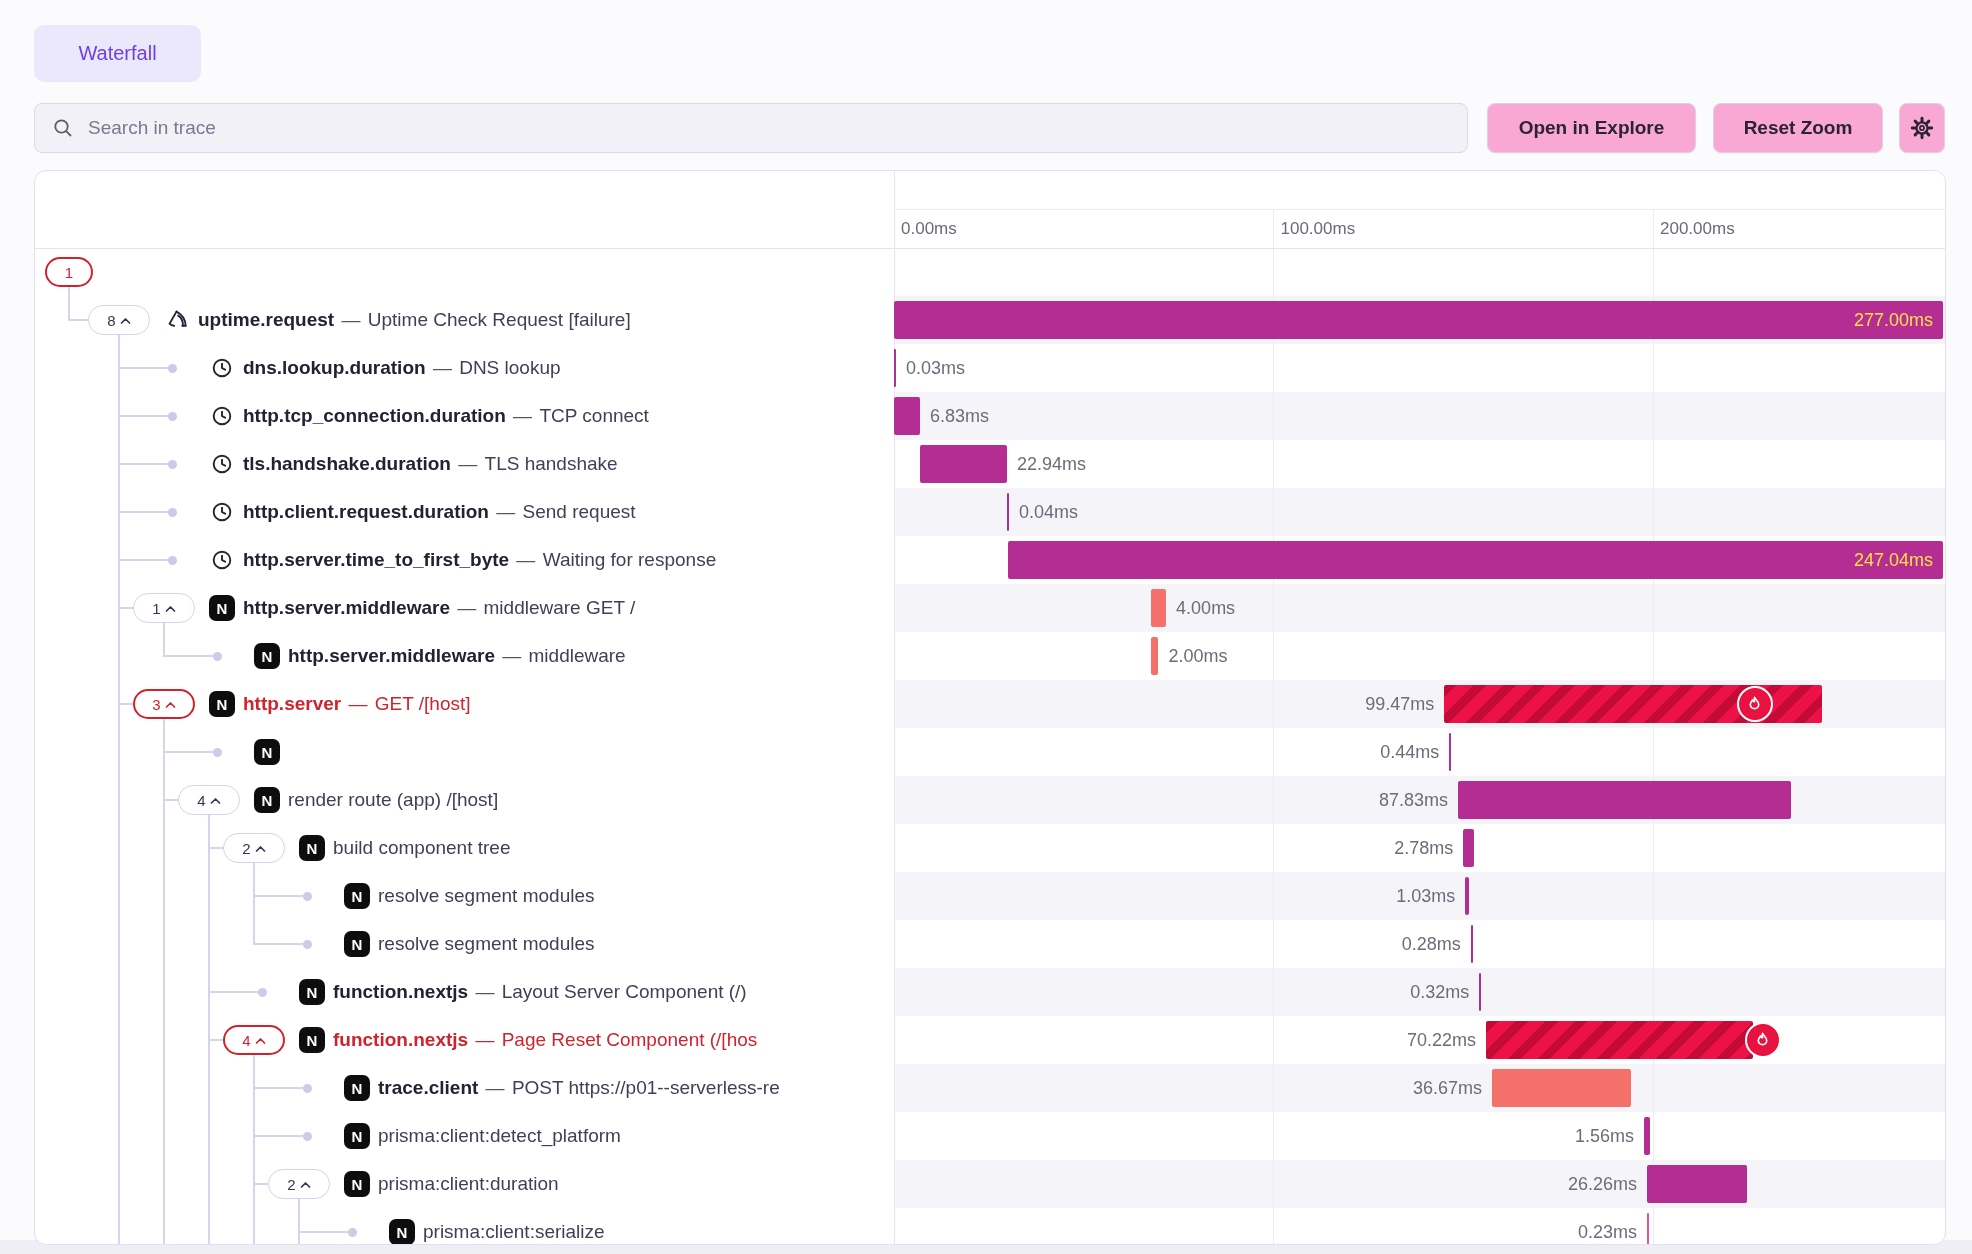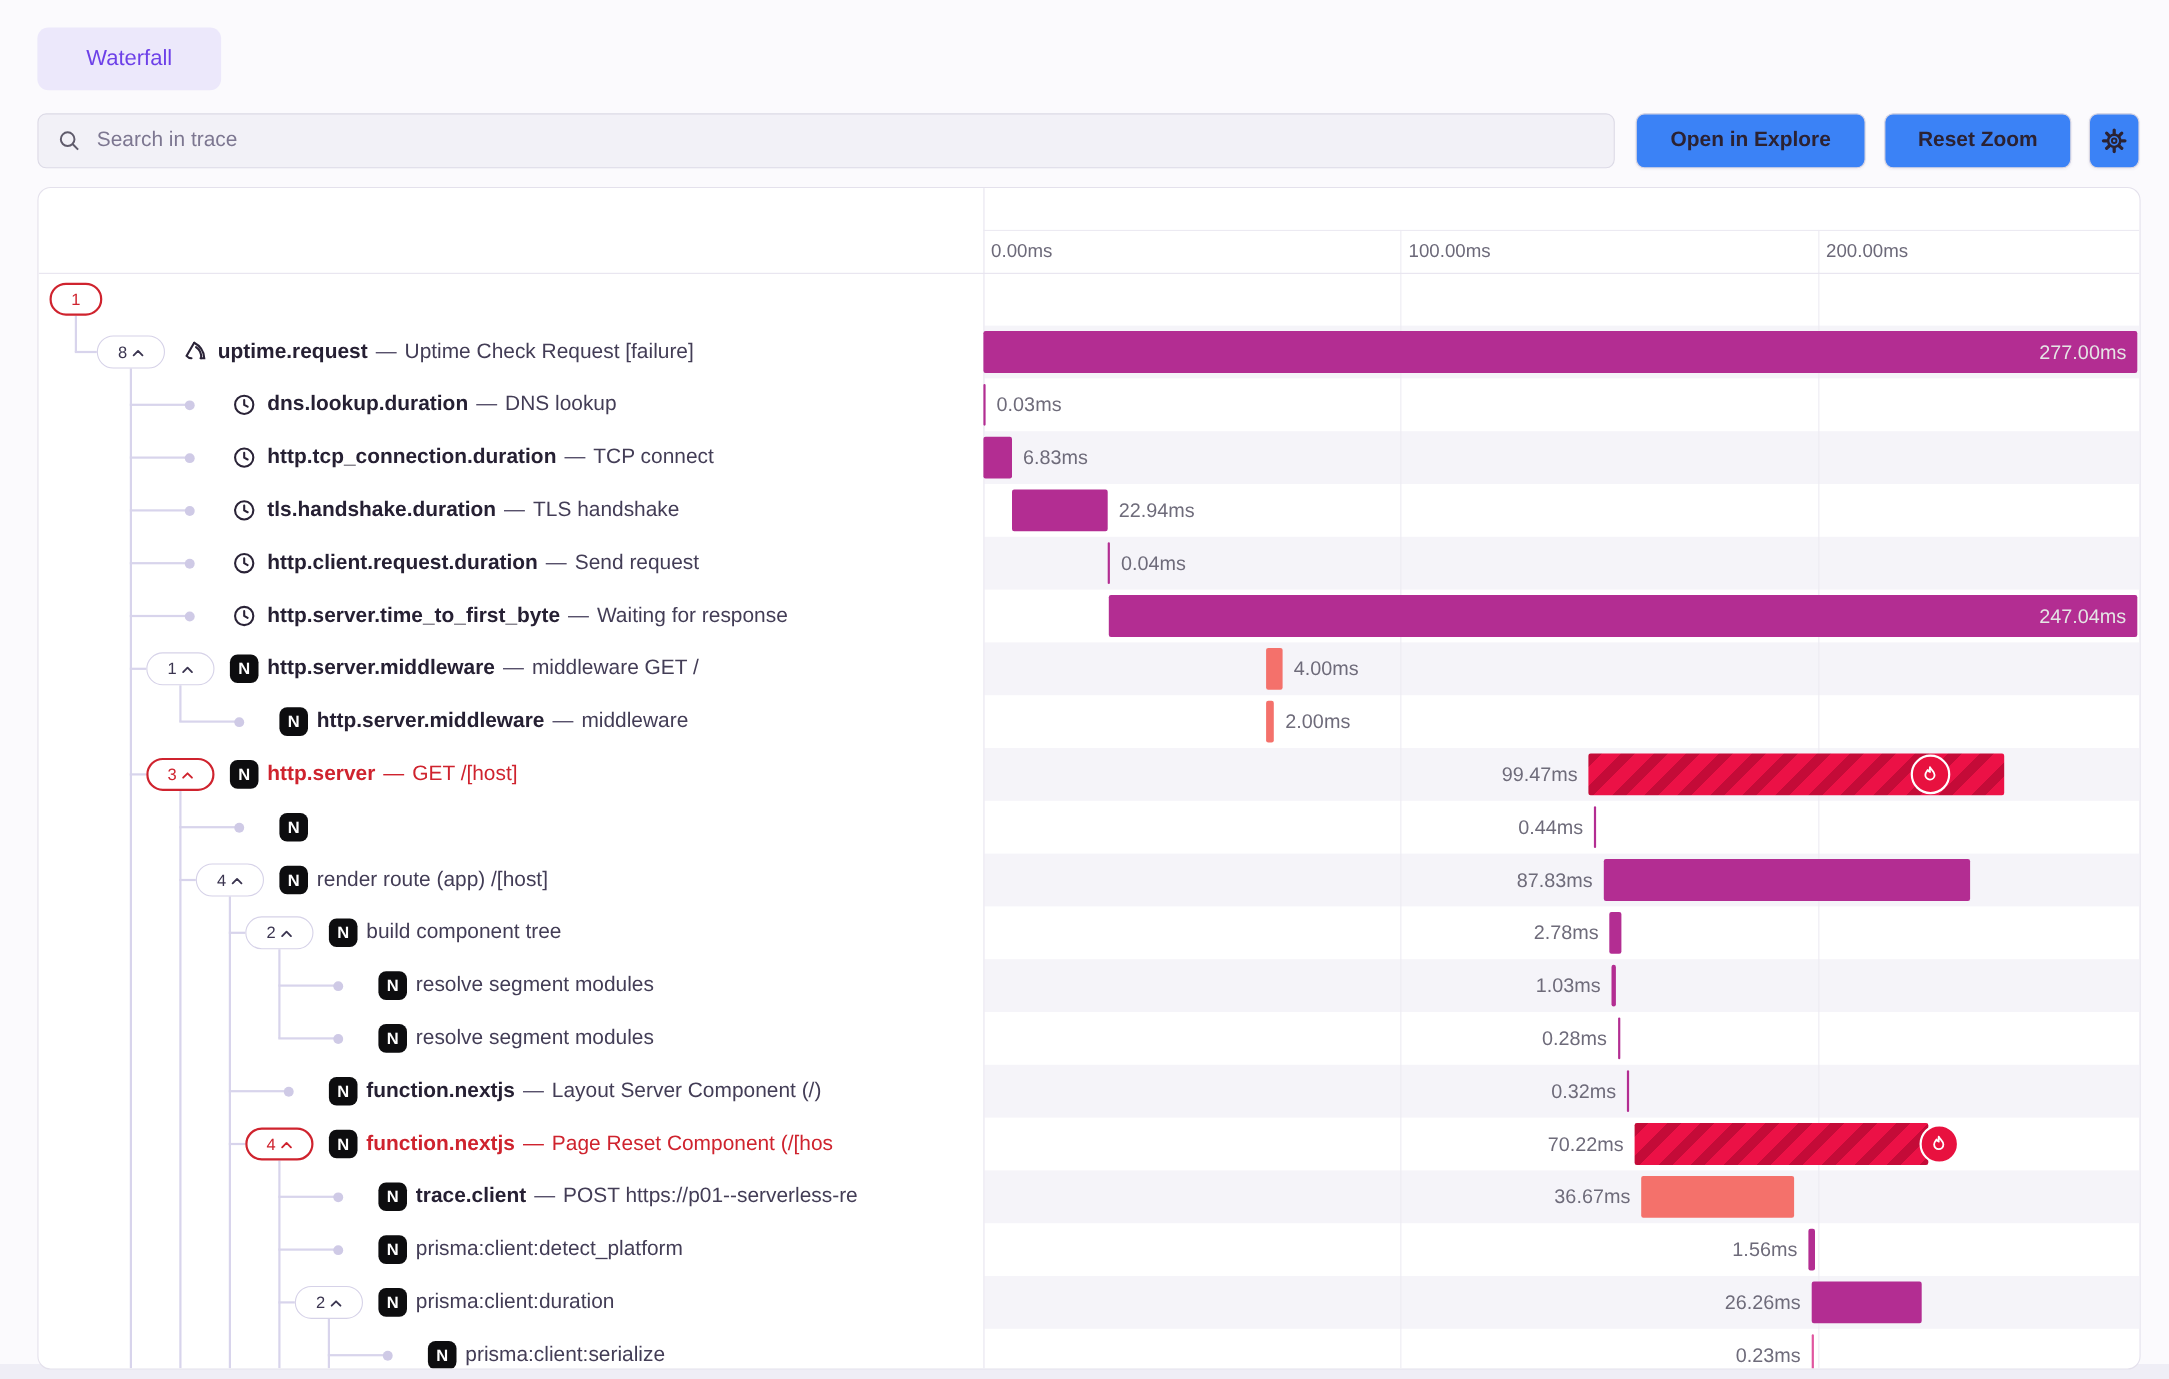--- a/index.html
+++ b/index.html
@@ -15,21 +15,21 @@
   .tab{left:34px;top:25px;width:167px;height:57px;border-radius:10px;
        background:#ece8fb;color:#6d40e8;font-size:20px;font-weight:500;
        display:flex;align-items:center;justify-content:center;}
   .searchbar{left:34px;top:103px;width:1434px;height:50px;border-radius:8px;
        background:#f2f1f7;border:1px solid #dcdae6;box-sizing:border-box;
        display:flex;align-items:center;}
   .searchbar svg{margin-left:17px;flex:0 0 auto;}
   .searchbar input{flex:1;border:none;outline:none;background:transparent;
        font-family:inherit;font-size:19px;color:#3a3450;margin-left:12px;}
   .searchbar input::placeholder{color:#7d7791;opacity:1;}
-  .btn{top:103px;height:50px;border-radius:8px;background:#3b82f6;border:1px solid #d8d5e2;
+  .btn{top:103px;height:50px;border-radius:8px;background:#f9a8d4;border:1px solid #d8d5e2;
        box-sizing:border-box;display:flex;align-items:center;justify-content:center;
        font-size:19px;font-weight:700;color:#2b2233;box-shadow:0 1px 2px rgba(40,30,70,0.04);cursor:pointer;}
   
   .panel{left:34px;top:170px;width:1910px;height:1073px;background:#fff;
        border:1px solid #e4e1ec;border-radius:12px;box-sizing:content-box;overflow:hidden;}
   .panel-inner{position:absolute;inset:0;overflow:hidden;border-radius:12px;}
   .divider{left:859px;top:0;width:1px;height:1073px;background:#e7e4ef;}
   .axis-line{left:859px;top:38px;right:0;height:1px;background:#eceaf2;}
   .header-line{left:0;top:77px;width:1910px;height:1px;background:#e7e4ef;}
   .tick{top:45px;height:26px;line-height:26px;font-size:17px;color:#6c6979;}
@@ -46,21 +46,21 @@
         display:flex;align-items:center;justify-content:center;gap:4px;cursor:pointer;}
   .pill.err{border:2px solid #cf232e;color:#cf232e;}
   .nicon{top:11px;width:26px;height:26px;border-radius:7px;background:#0d0d0f;color:#fff;
          display:flex;align-items:center;justify-content:center;font-size:15px;font-weight:700;}
   .svgicon{top:11px;width:26px;height:26px;display:flex;align-items:center;justify-content:center;}
   .vline,.hline{background:#d8d4ec;}
   .dot{width:9px;height:9px;border-radius:50%;background:#cfcae6;}
   .bar{height:38px;border-radius:2px;}
   .bar.hatch{background:repeating-linear-gradient(135deg,#c40b38 0 9px,#ec1146 9px 21px);}
   .barlabel{height:48px;line-height:48px;font-size:18px;color:#6e6b7a;white-space:nowrap;}
-  .inlabel{position:absolute;right:10px;top:0;height:38px;line-height:38px;font-size:18px;color:#e5e5e5;}
+  .inlabel{position:absolute;right:10px;top:0;height:38px;line-height:38px;font-size:18px;color:#fde047;}
   .fire{position:absolute;top:1px;width:36px;height:36px;border-radius:50%;
         background:#e8113f;border:2.5px solid #fff;box-sizing:border-box;
         display:flex;align-items:center;justify-content:center;}
 </style>
 </head>
 <body>
 
 <div class="abs tab">Waterfall</div>
 
 <div class="abs searchbar">

